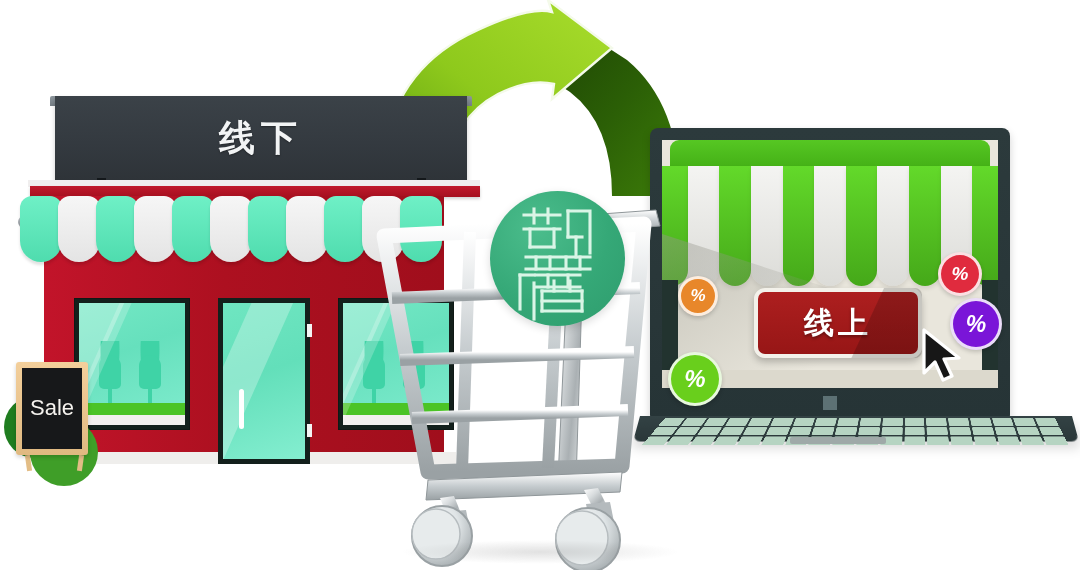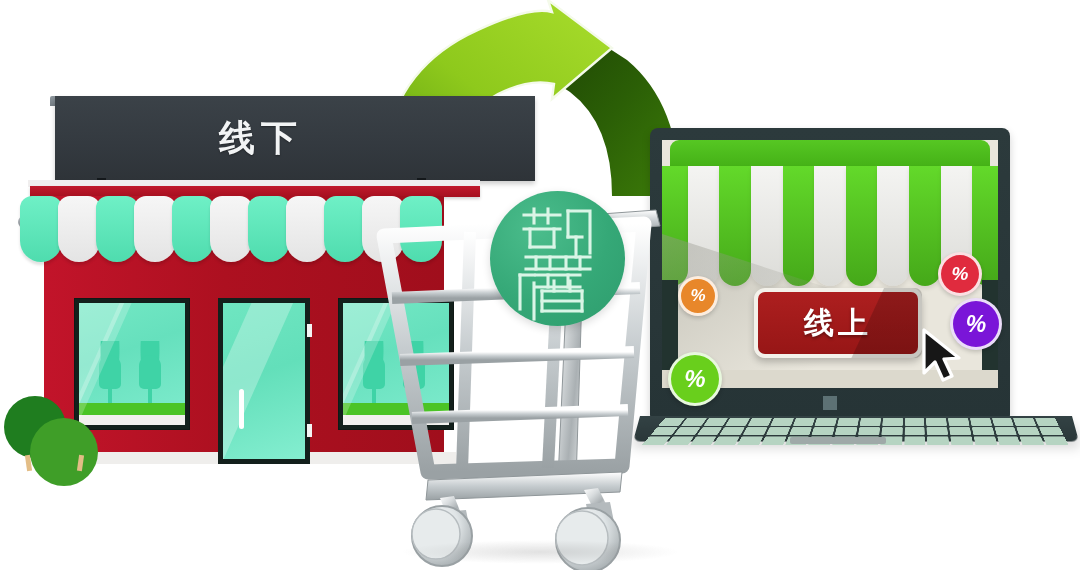--- a/index.html
+++ b/index.html
@@ -17,21 +17,21 @@
     background: #ffffff;
     overflow: hidden;
   }
   .abs { position: absolute; }
 
   
   .arrow-wrap { left: 380px; top: -4px; width: 330px; height: 200px; }
 
   
   .signboard {
-    left: 55px; top: 96px; width: 480px; height: 85px;
+    left: 55px; top: 96px; width: 412px; height: 85px;
     background: linear-gradient(180deg,#3b4248 0%, #343a40 55%, #2e3338 100%);
     box-shadow: 0 3px 5px rgba(0,0,0,.20);
     text-align: right;
   }
   .sign-top {
     left: 50px; top: 96px; width: 422px; height: 10px;
     background: linear-gradient(180deg,#8d969c 0%, #767f86 100%);
     border-radius: 2px 2px 0 0;
   }
   .sign-lamp {
@@ -380,20 +380,25 @@
       <div class="door-handle"></div>
     </div>
     <div class="door-hinge" style="top:26px;"></div>
     <div class="door-hinge" style="top:126px;"></div>
   </div>
 
   <div class="abs bush" style="left:4px; top:396px; width:62px; height:62px; background:#1f7d1f;"></div>
   <div class="abs bush" style="left:30px; top:418px; width:68px; height:68px; background:#3f9e28;"></div>
   <div class="abs sale-leg" style="left:26px; transform:rotate(-8deg);"></div>
   <div class="abs sale-leg" style="left:78px; transform:rotate(8deg);"></div>
+  <div class="abs sale-board">
+    <div class="sale-inner">
+      <div class="sale-text">Sale</div>
+    </div>
+  </div>
 
   <div class="abs lap-lid">
     <div class="lap-screen">
 
       <div class="scr-awn-top"></div>
       <div class="scr-stripes">
         <div class="stripe" style="background:linear-gradient(180deg,#63d92a 0%,#45a819 100%);"></div>
         <div class="stripe" style="background:linear-gradient(180deg,#f4f4f2 0%,#dcdcd8 100%);"></div>
         <div class="stripe" style="background:linear-gradient(180deg,#63d92a 0%,#45a819 100%);"></div>
         <div class="stripe" style="background:linear-gradient(180deg,#f4f4f2 0%,#dcdcd8 100%);"></div>

